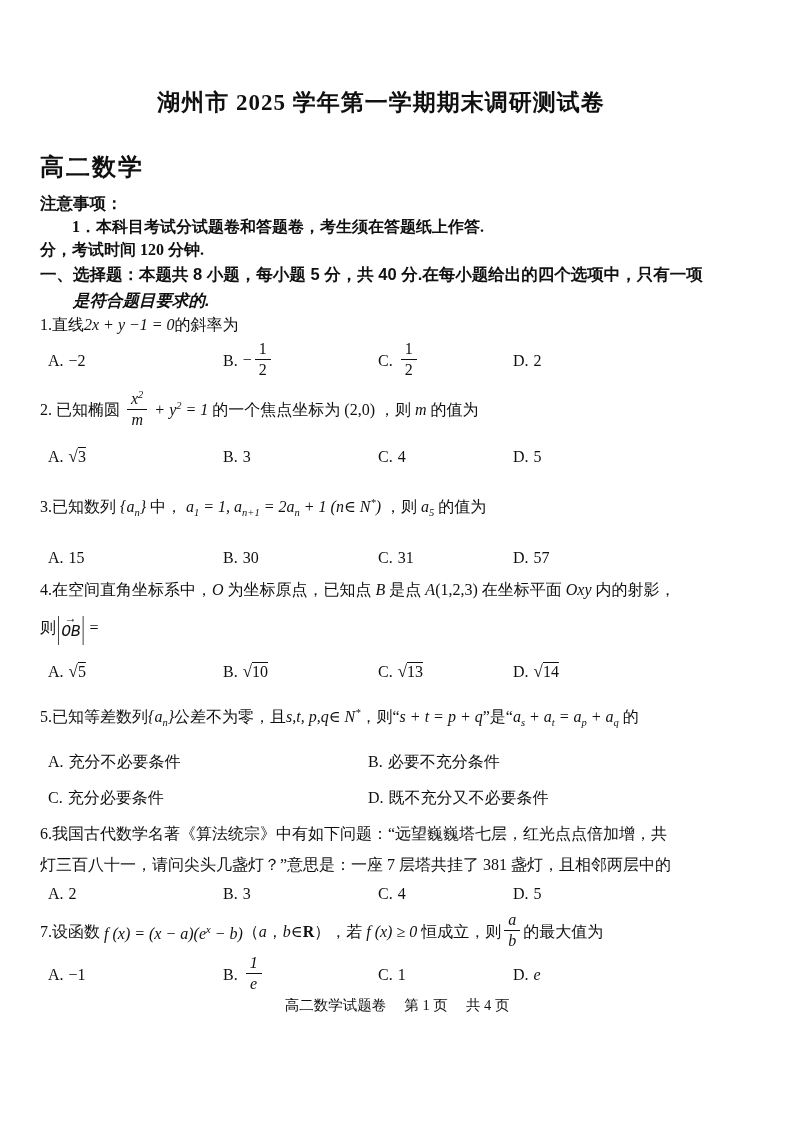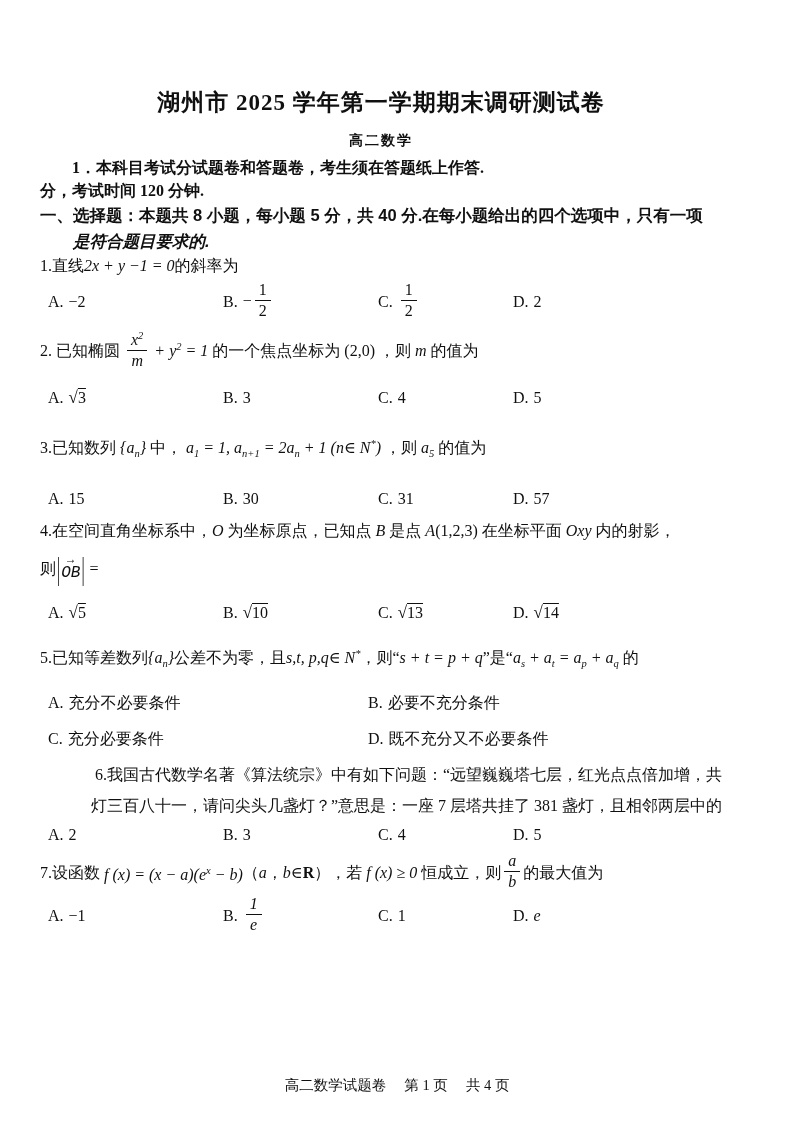--- a/index.html
+++ b/index.html
@@ -13,22 +13,22 @@
     font-size:16px;
     box-sizing:border-box;
     padding:88px 72px 0 40px;
     overflow:hidden;
   }
   .title {
     text-align:center; font-weight:700; font-size:23px; line-height:30px;
     letter-spacing:1px;
   }
   .subtitle {
-    text-align:center; font-weight:700; font-size:14px; line-height:30px;
-    margin-top:8px; letter-spacing:2px;
+    text-align:left; font-weight:700; font-size:24px; line-height:30px;
+    margin-top:34px; letter-spacing:2px;
   }
   .notice-head {
     margin-top:10px; font-weight:700; font-size:16.5px; line-height:23px;
     font-family:"Liberation Sans","DejaVu Sans",sans-serif;
   }
   .nline { line-height:23px;font-weight:bold; }
   .indent { text-indent:2em; }
   .sec-head {
     font-weight:700; font-size:16.5px; line-height:26px;
     font-family:"Liberation Sans","DejaVu Sans",sans-serif;
@@ -54,38 +54,39 @@
   .vbar { display:inline-block; transform:scaleY(2.0); font-size:16px; padding:0 1px; font-style:normal; }
   .vec { display:inline-flex; flex-direction:column; align-items:center; vertical-align:middle; line-height:1; }
   .vec .ar { font-size:12px; line-height:9px; height:9px; }
   .vec .vb { font-style:italic; line-height:18px;font-family:Liberation Mono, monospace; }
   .opts { padding-left:8px; align-items:center; }
   .o4 { display:grid; grid-template-columns:175px 155px 135px 1fr; }
   .o2 { display:grid; grid-template-columns:320px 1fr; }
   .opt { display:flex; align-items:center; gap:5px; line-height:24px; }
   .ol { font-style:normal; }
   .tall { min-height:48px; }
-  .q6p { line-height:31px; margin-top:8px;text-align:right; }
+  .q6p { line-height:31px; margin-top:8px; }
   .footer {
-    position:absolute; left:0; top:1076px; width:100%;
+    position:absolute; left:0; top:996px; width:100%;
     text-align:center; font-size:14.5px; color:#101010;
   }
   
   .mt0{margin-top:0} .mt2{margin-top:2px} .mt4{margin-top:4px} .mt6{margin-top:6px}
   .mt8{margin-top:8px} .mt12{margin-top:12px} .mt14{margin-top:14px} .mt20{margin-top:20px} .mt22{margin-top:22px}
   .sp { display:inline-block; width:0.25em; }
 </style>
 </head>
 <body>
 
 <div class="page">
 
   <div class="title">湖州市 2025 学年第一学期期末调研测试卷</div>
   <div class="subtitle">高二数学</div>
 
+  <div class="notice-head">注意事项：</div>
   <div class="nline indent">1．本科目考试分试题卷和答题卷，考生须在答题纸上作答.</div>
   <div class="nline">分，考试时间 120 分钟.</div>
 
   <div class="sec-head">
     <div>一、选择题：本题共 8 小题，每小题 5 分，共 40 分.在每小题给出的四个选项中，只有一项</div>
     <div class="sec2">是符合题目要求的.</div>
   </div>
 
   <div class="stem nowrap mt0">
     <span class="up">1.直线</span><span class="m">2x + y −1 = 0</span><span class="up">的斜率为</span>

